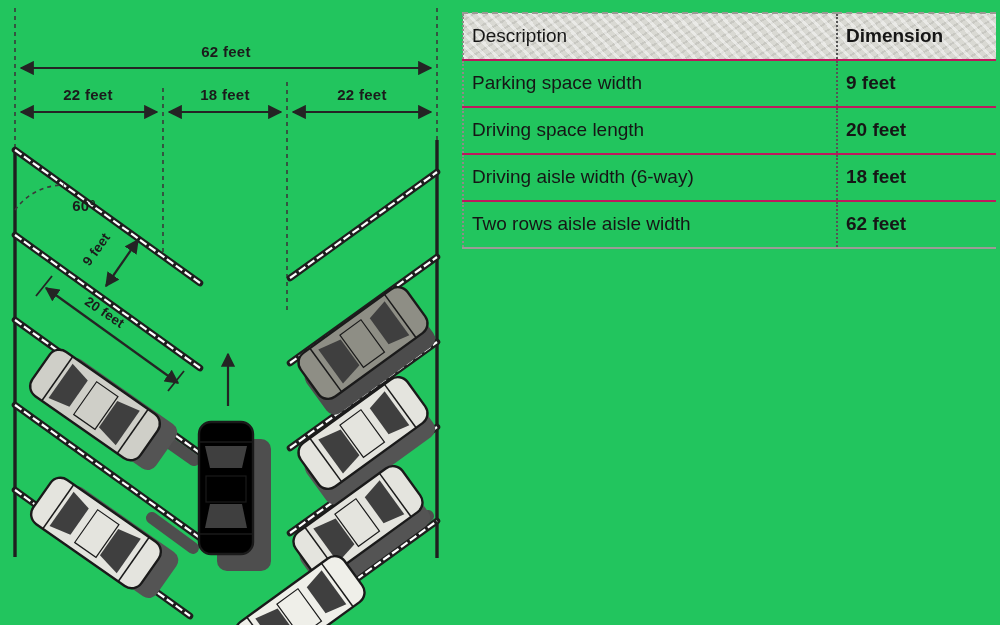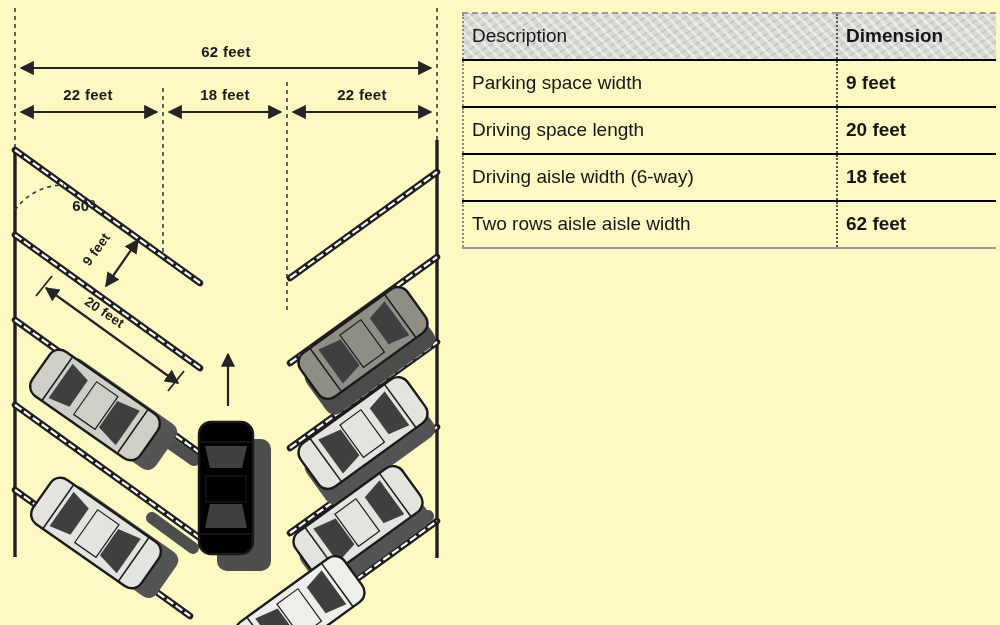--- a/index.html
+++ b/index.html
@@ -1,16 +1,16 @@
 <!DOCTYPE html>
 <html><head>
 <meta charset="utf-8">
 <style>
   html,body{margin:0;padding:0;background:#ffffff;}
-  #page{position:relative;width:1000px;height:625px;background:#fef9c3;overflow:hidden;
+  #page{position:relative;width:1000px;height:625px;background:#22c55e;overflow:hidden;
         font-family:"Liberation Sans",sans-serif;}
   
   #diagram{position:absolute;left:0;top:0;width:460px;height:625px;}
   .guide{stroke:#3a3a3a;stroke-width:1.6;stroke-dasharray:4 4;fill:none;}
   .curb{stroke:#1f1f1f;stroke-width:3.4;fill:none;}
   .dim{stroke:#242424;stroke-width:2.2;fill:none;}
   .stall{stroke:#1e1e1e;stroke-width:6.5;fill:none;stroke-linecap:round;}
   .stall-gap{stroke:#ffffff;stroke-width:2.2;fill:none;stroke-dasharray:8 3;}
   .streak{stroke:#4e4e4e;stroke-width:12;stroke-linecap:round;fill:none;}
   .dim-label{font:700 15px "Liberation Sans",sans-serif;fill:#1b1b1b;
@@ -21,21 +21,21 @@
   #spec-table{position:absolute;left:462px;top:12px;width:534px;border-collapse:collapse;
               color:#161616;font-size:19px;line-height:1.1;
               border-top:2px dashed #9a9a94;border-bottom:2px solid #9c9c96;
               border-left:2px dotted #8d8d87;}
   #spec-table td,#spec-table th{height:41px;padding:2px 8px;text-align:left;
               font-weight:400;vertical-align:middle;}
   #spec-table thead th{background-color:#d9d9d3;
       background-image:
         repeating-linear-gradient(47deg, rgba(255,255,255,.45) 0 3px, rgba(0,0,0,0) 3px 8px),
         repeating-linear-gradient(-31deg, rgba(110,110,104,.16) 0 2px, rgba(0,0,0,0) 2px 7px);}
-  #spec-table tbody tr{border-top:2px solid #000000;}
+  #spec-table tbody tr{border-top:2px solid #be185d;}
   #spec-table td.dim-col,#spec-table th.dim-col{border-left:2px dotted #555;width:142px;font-weight:bold;}
 </style>
 </head>
 <body>
 
 <div id="page">
 
   <svg id="diagram" viewBox="0 0 460 625" xmlns="http://www.w3.org/2000/svg">
     <defs>
       <marker id="mA" viewBox="0 0 10 10" refX="9" refY="5" markerWidth="6.5" markerHeight="6.5" orient="auto-start-reverse">

